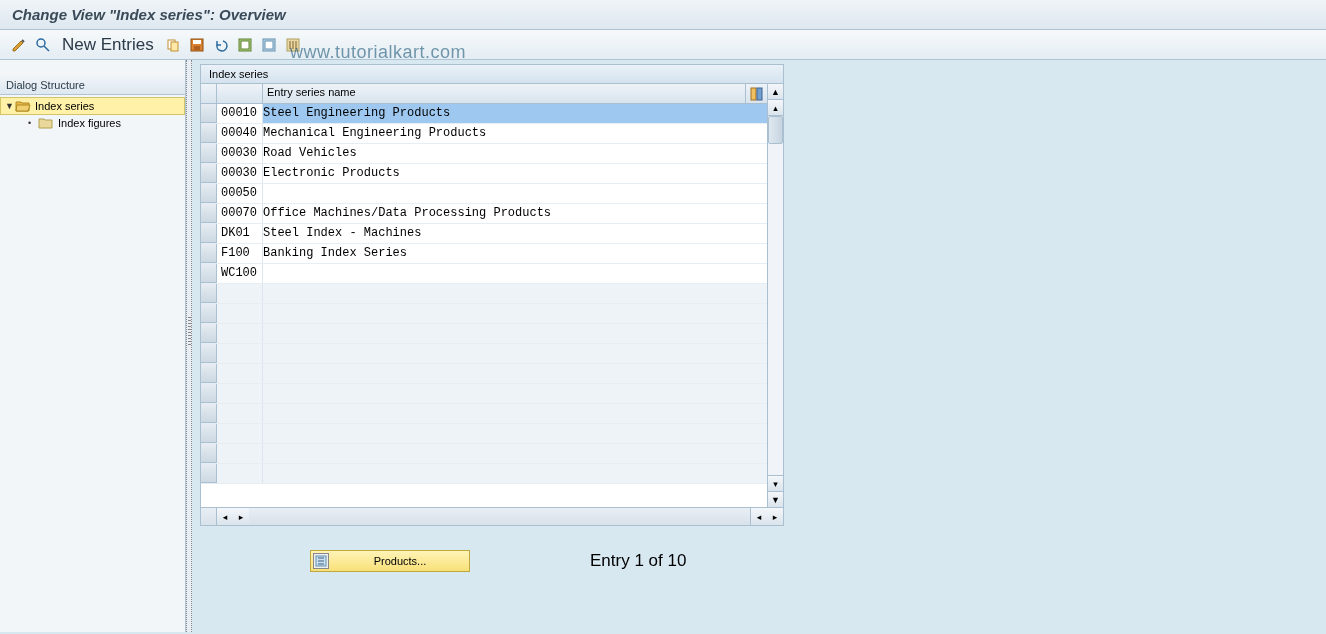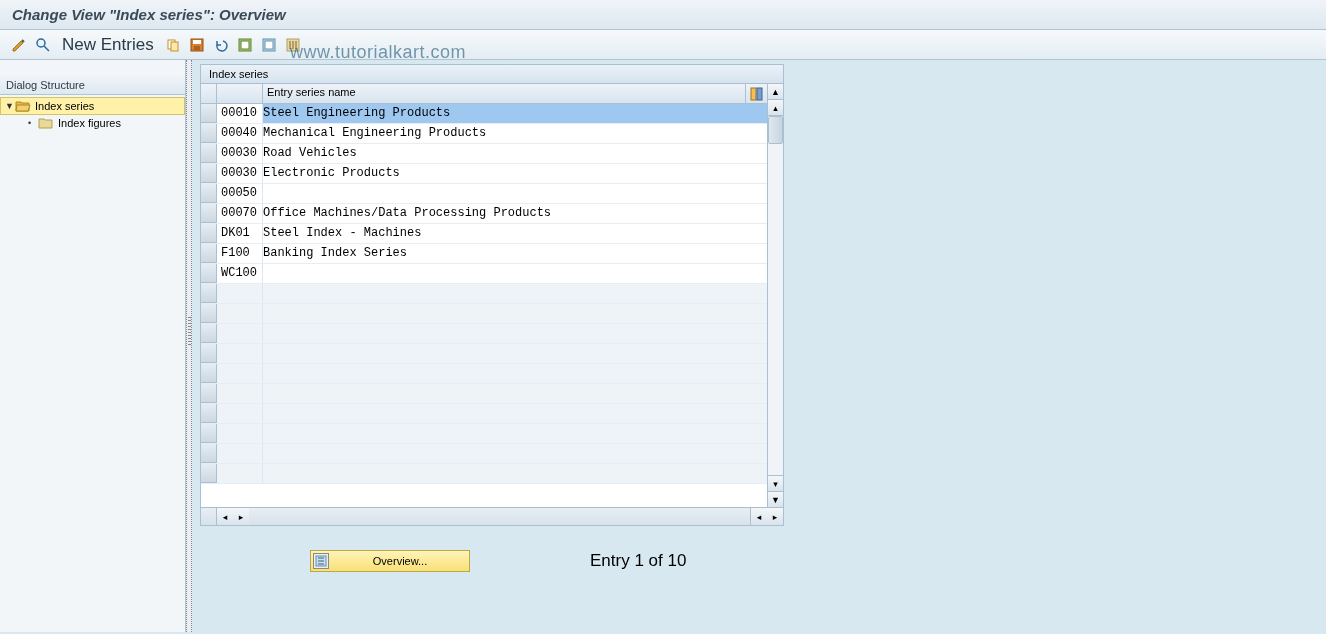--- a/index.html
+++ b/index.html
@@ -432,18 +432,18 @@
     <div class="footer-row">
       <div class="position-btn">
         <span class="icon">
           <svg width="12" height="12" viewBox="0 0 12 12">
               <rect x="1" y="1" width="10" height="10" fill="#c8e0f0" stroke="#6090b0"></rect>
               <line x1="3" y1="3" x2="9" y2="3" stroke="#406080"></line>
               <line x1="3" y1="6" x2="9" y2="6" stroke="#406080"></line>
               <line x1="3" y1="9" x2="9" y2="9" stroke="#406080"></line>
             </svg>
         </span>
-        <span class="label">Overview...</span>
+        <span class="label">Products...</span>
       </div>
       <div class="entry-text">Entry 1 of 10</div>
     </div>
   </div>
 </div>
 
 </body></html>

